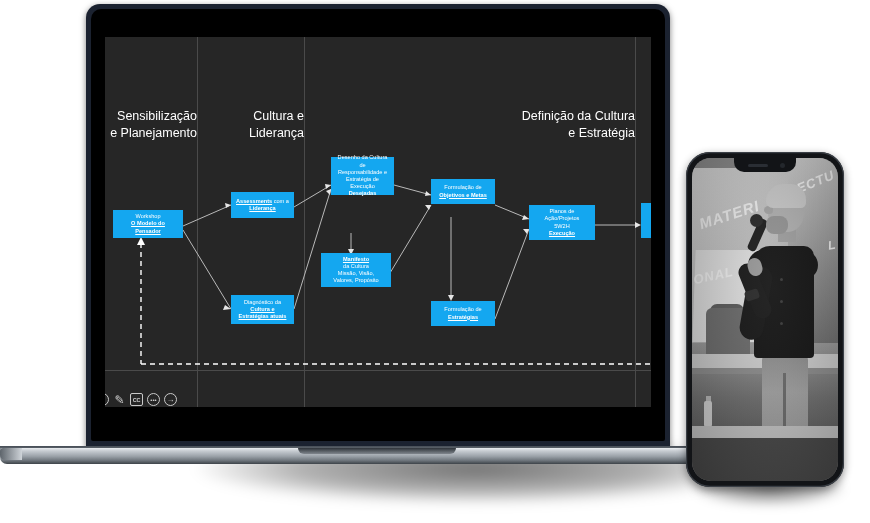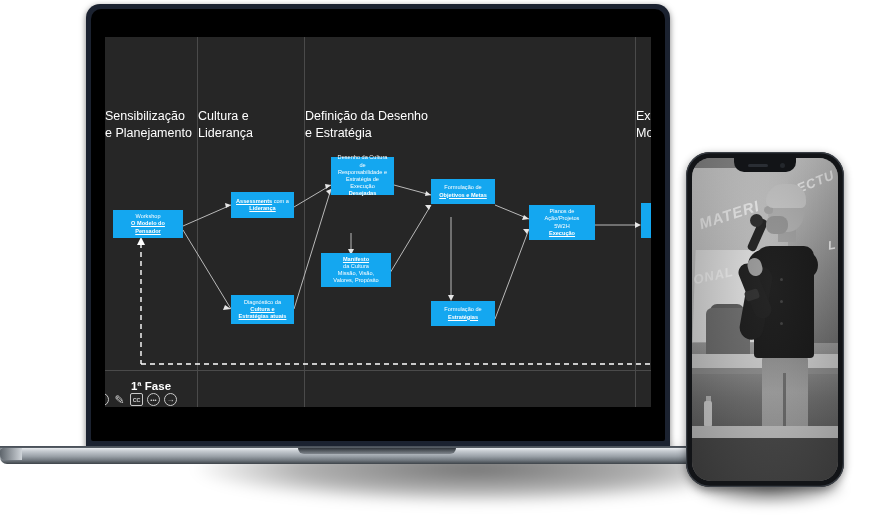--- a/index.html
+++ b/index.html
@@ -27,21 +27,21 @@
   #base-notch{position:absolute;left:212px;top:444px;width:158px;height:6px;
     background:linear-gradient(to bottom,#2f343a,#80868d);border-radius:0 0 6px 6px;}
   #base-foot-l{position:absolute;left:-86px;top:444px;width:22px;height:12px;
     background:linear-gradient(to right,#5d646b,#cfd4d9);border-radius:3px 0 0 5px;}
 
   
   .col{position:absolute;top:0;bottom:0;background:#262626;}
   .coldiv{position:absolute;top:0;bottom:0;width:1px;background:#4a4a4a;}
   .slide-title{position:absolute;color:#fff;font-size:12.5px;letter-spacing:.1px;
     text-align:center;white-space:nowrap;}
-  .col-head{position:absolute;color:#fff;font-size:12.5px;text-align:left;line-height:17px;}
+  .col-head{position:absolute;color:#fff;font-size:12.5px;text-align:right;line-height:17px;}
   .phase{position:absolute;color:#fff;font-size:11.5px;font-weight:bold;text-align:center;width:100%;}
 
   .node{position:absolute;background:#14a7f0;color:#fff;text-align:center;
     font-size:5.6px;line-height:7.2px;display:flex;align-items:center;justify-content:center;
     padding:2px 3px;box-sizing:border-box;}
   .node u{text-decoration:underline;font-weight:bold;}
   .node b{font-weight:bold;}
 
   svg.wires{position:absolute;left:0;top:0;width:546px;height:370px;overflow:visible;}
 
@@ -145,21 +145,21 @@
 
           <div class="col-head" style="left:0;top:71px;width:92px;">
             <div>Sensibilização</div>
             <div>e Planejamento</div>
           </div>
           <div class="col-head" style="left:93px;top:71px;width:106px;">
             <div>Cultura e</div>
             <div>Liderança</div>
           </div>
           <div class="col-head" style="left:200px;top:71px;width:330px;">
-            <div>Definição da Desenho</div>
+            <div>Definição da Cultura</div>
             <div>e Estratégia</div>
           </div>
           <div class="col-head" style="left:531px;top:71px;width:105px;">
             <div>Execução e</div>
             <div>Monitoramento</div>
           </div>
 
           <svg class="wires">
             <g stroke="#b9b9b9" stroke-width="1" fill="none">
               <line x1="78" y1="189" x2="126" y2="168"></line>
@@ -254,23 +254,20 @@
               <span>5W2H</span><br>
               <u>Execução</u>
             </div>
           </div>
 
           <div class="node" style="left:536px;top:166px;width:66px;height:35px;">
             
           </div>
 
           <div class="hr-sep" style="top:333px;"></div>
-          <div style="position:absolute;left:0;top:333px;width:92px;height:37px;">
-            <div class="phase" style="top:10px;">1ª Fase</div>
-          </div>
           <div style="position:absolute;left:531px;top:333px;width:100px;height:37px;">
             <div class="phase" style="top:10px;">4ª Fase</div>
           </div>
 
           <div id="toolbar">
             <div class="tbtn">)</div>
             <div class="tbtn nb" style="font-size:12px;">✎</div>
             <div class="tbtn sq">CC</div>
             <div class="tbtn">•••</div>
             <div class="tbtn" style="font-size:8px;">→</div>

